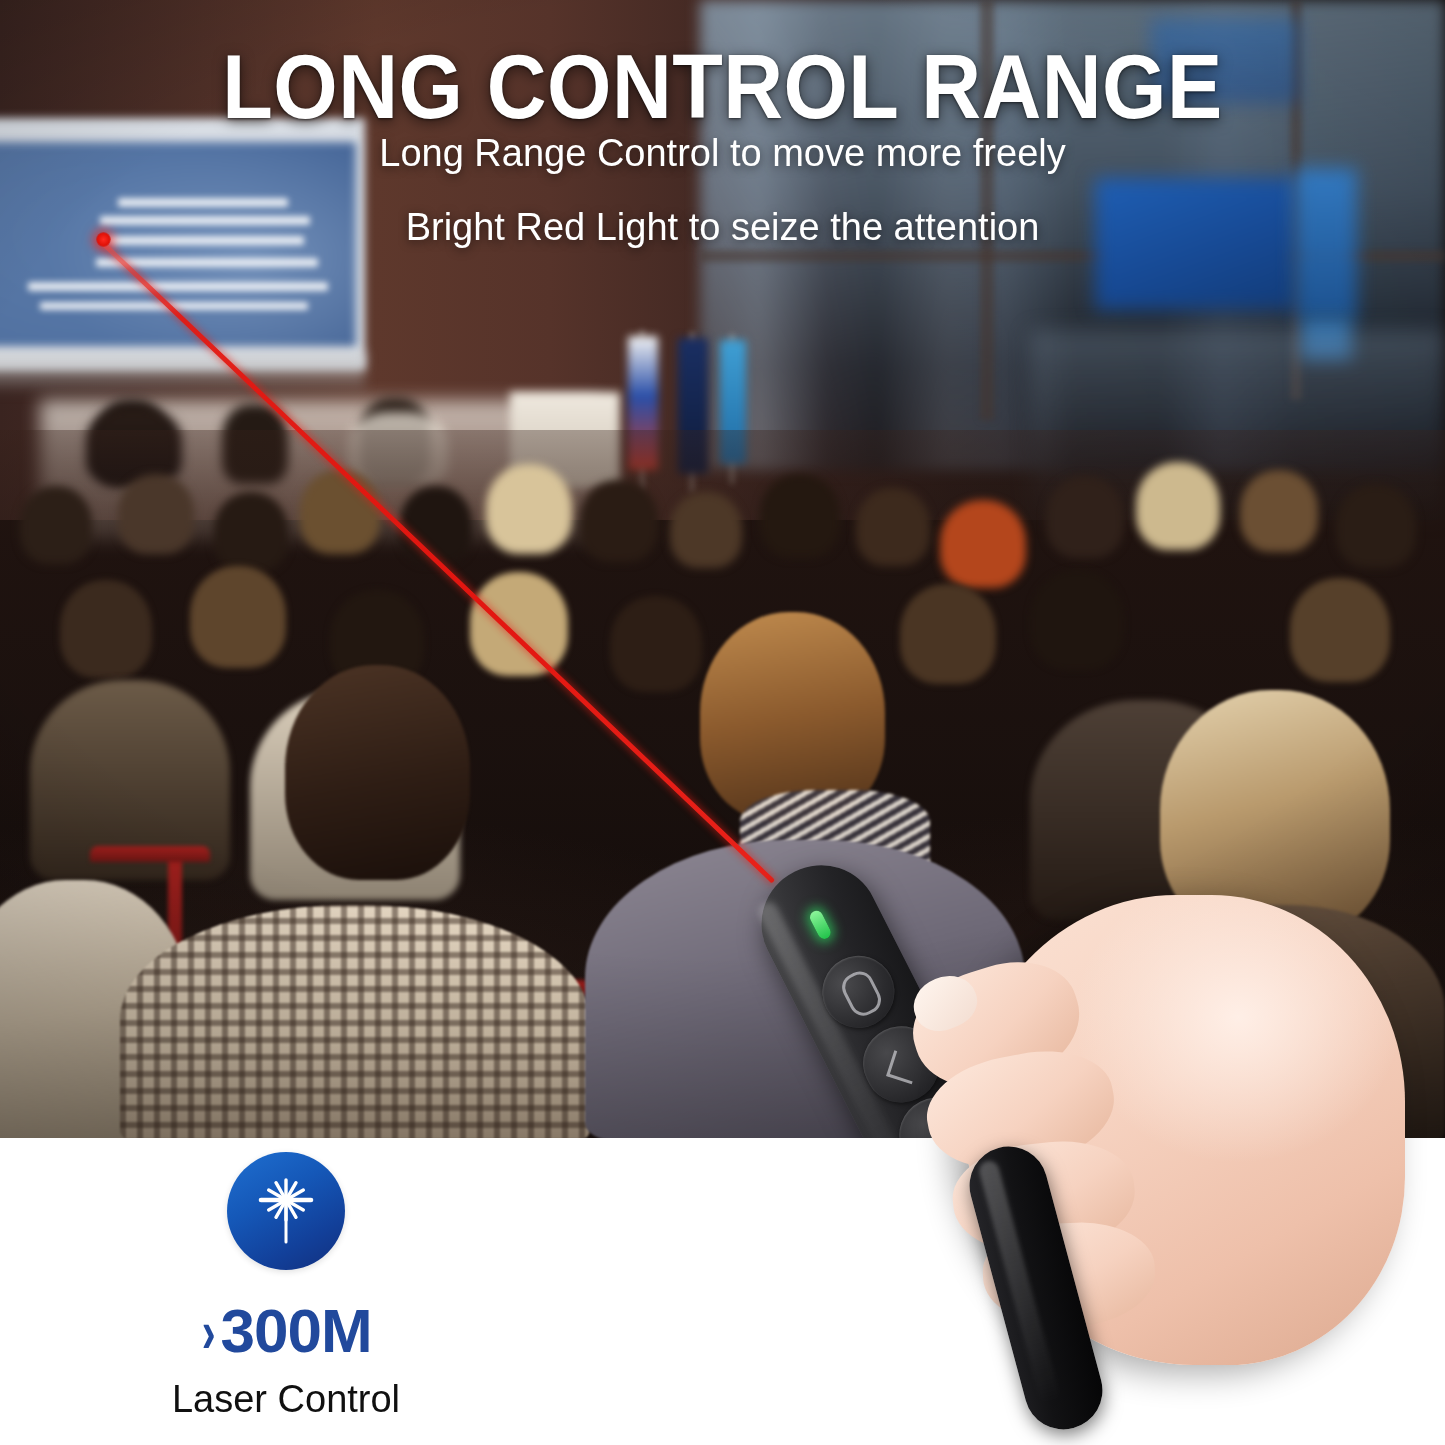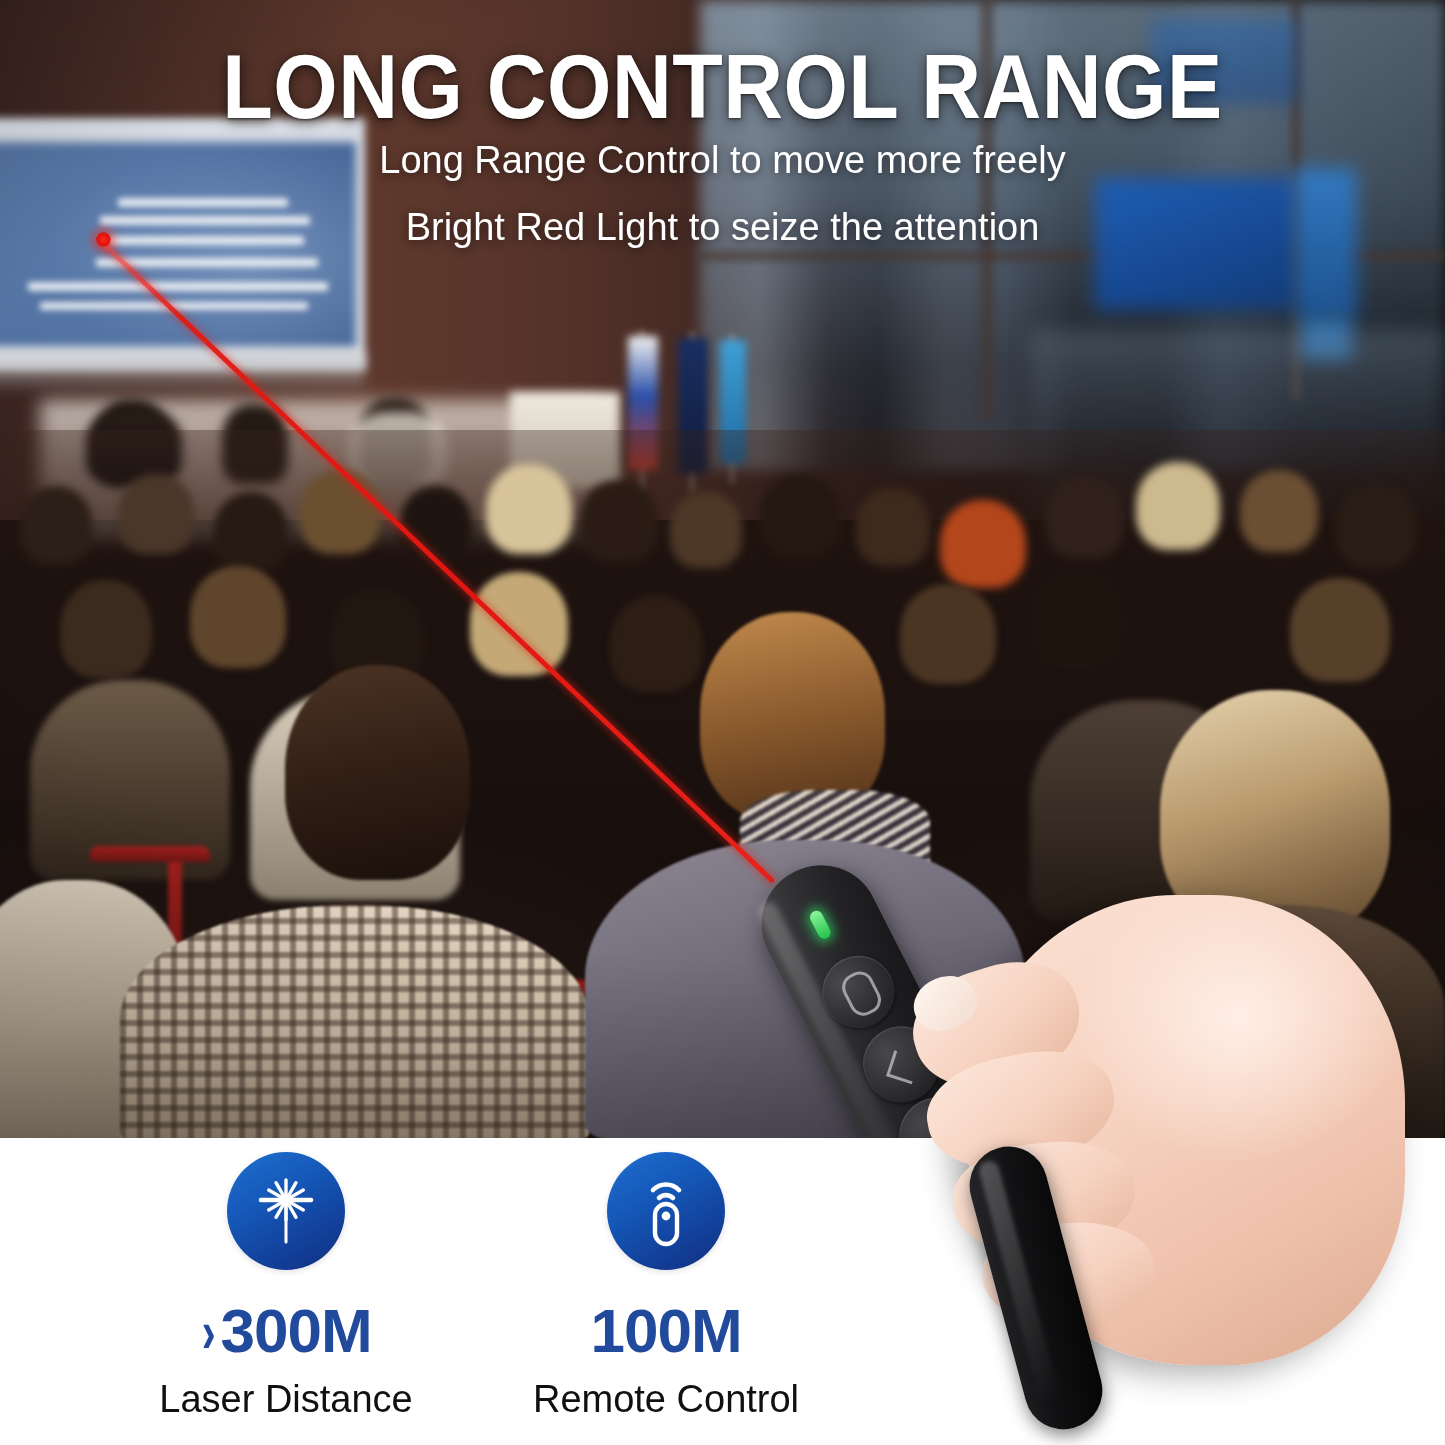--- a/index.html
+++ b/index.html
@@ -271,21 +271,21 @@
     font-weight:bold;font-size:90px;letter-spacing:.5px;
     color:#ffffff;transform:scaleX(.92);
     text-shadow:0 3px 14px rgba(0,0,0,.55), 0 1px 3px rgba(0,0,0,.6);
   }
   .subline{
     position:absolute;left:0;width:1445px;text-align:center;
     font-family:"Liberation Sans",sans-serif;
     font-weight:normal;font-size:38px;color:#ffffff;
     text-shadow:0 2px 10px rgba(0,0,0,.55);
   }
-  .subline.one{top:139px;}
+  .subline.one{top:132px;}
   .subline.two{top:206px;}
 
   
   .footer{
     position:absolute;left:0;top:1138px;width:1445px;height:307px;background:#ffffff;
   }
   .features{
     position:absolute;left:96px;top:14px;width:760px;height:290px;
     display:flex;
   }
@@ -450,39 +450,23 @@
               <line x1="14" y1="28" x2="64" y2="28" stroke-width="4.6"></line>
               <line x1="39" y1="28" x2="39" y2="70" stroke-width="3"></line>
             </g>
             <circle cx="39" cy="28" r="5.4" fill="#ffffff"></circle>
           </svg>
         </div>
         <div class="stat">
           <span class="gt">›</span>
           <span>300M</span>
         </div>
-        <div class="caption">Laser Distance</div>
+        <div class="caption">Laser Control</div>
       </div>
 
-      <div class="feature">
-        <div class="badge">
-          <svg width="78" height="78" viewBox="0 0 78 78">
-            <g fill="none" stroke="#ffffff" stroke-linecap="round">
-              <path d="M26 18 a18 18 0 0 1 26 0" stroke-width="4.6"></path>
-              <path d="M32 26 a10 10 0 0 1 14 0" stroke-width="4.6"></path>
-              <rect x="28" y="32" width="22" height="40" rx="11" stroke-width="4.4"></rect>
-            </g>
-            <circle cx="39" cy="44" r="4.4" fill="#ffffff"></circle>
-          </svg>
-        </div>
-        <div class="stat">
-          <span>100M</span>
-        </div>
-        <div class="caption">Remote Control</div>
-      </div>
 
     </div>
 
   </div>
 
   <div class="hand">
     <div class="palm"></div>
     <div class="finger f1"></div>
     <div class="finger f2"></div>
     <div class="finger f3"></div>

